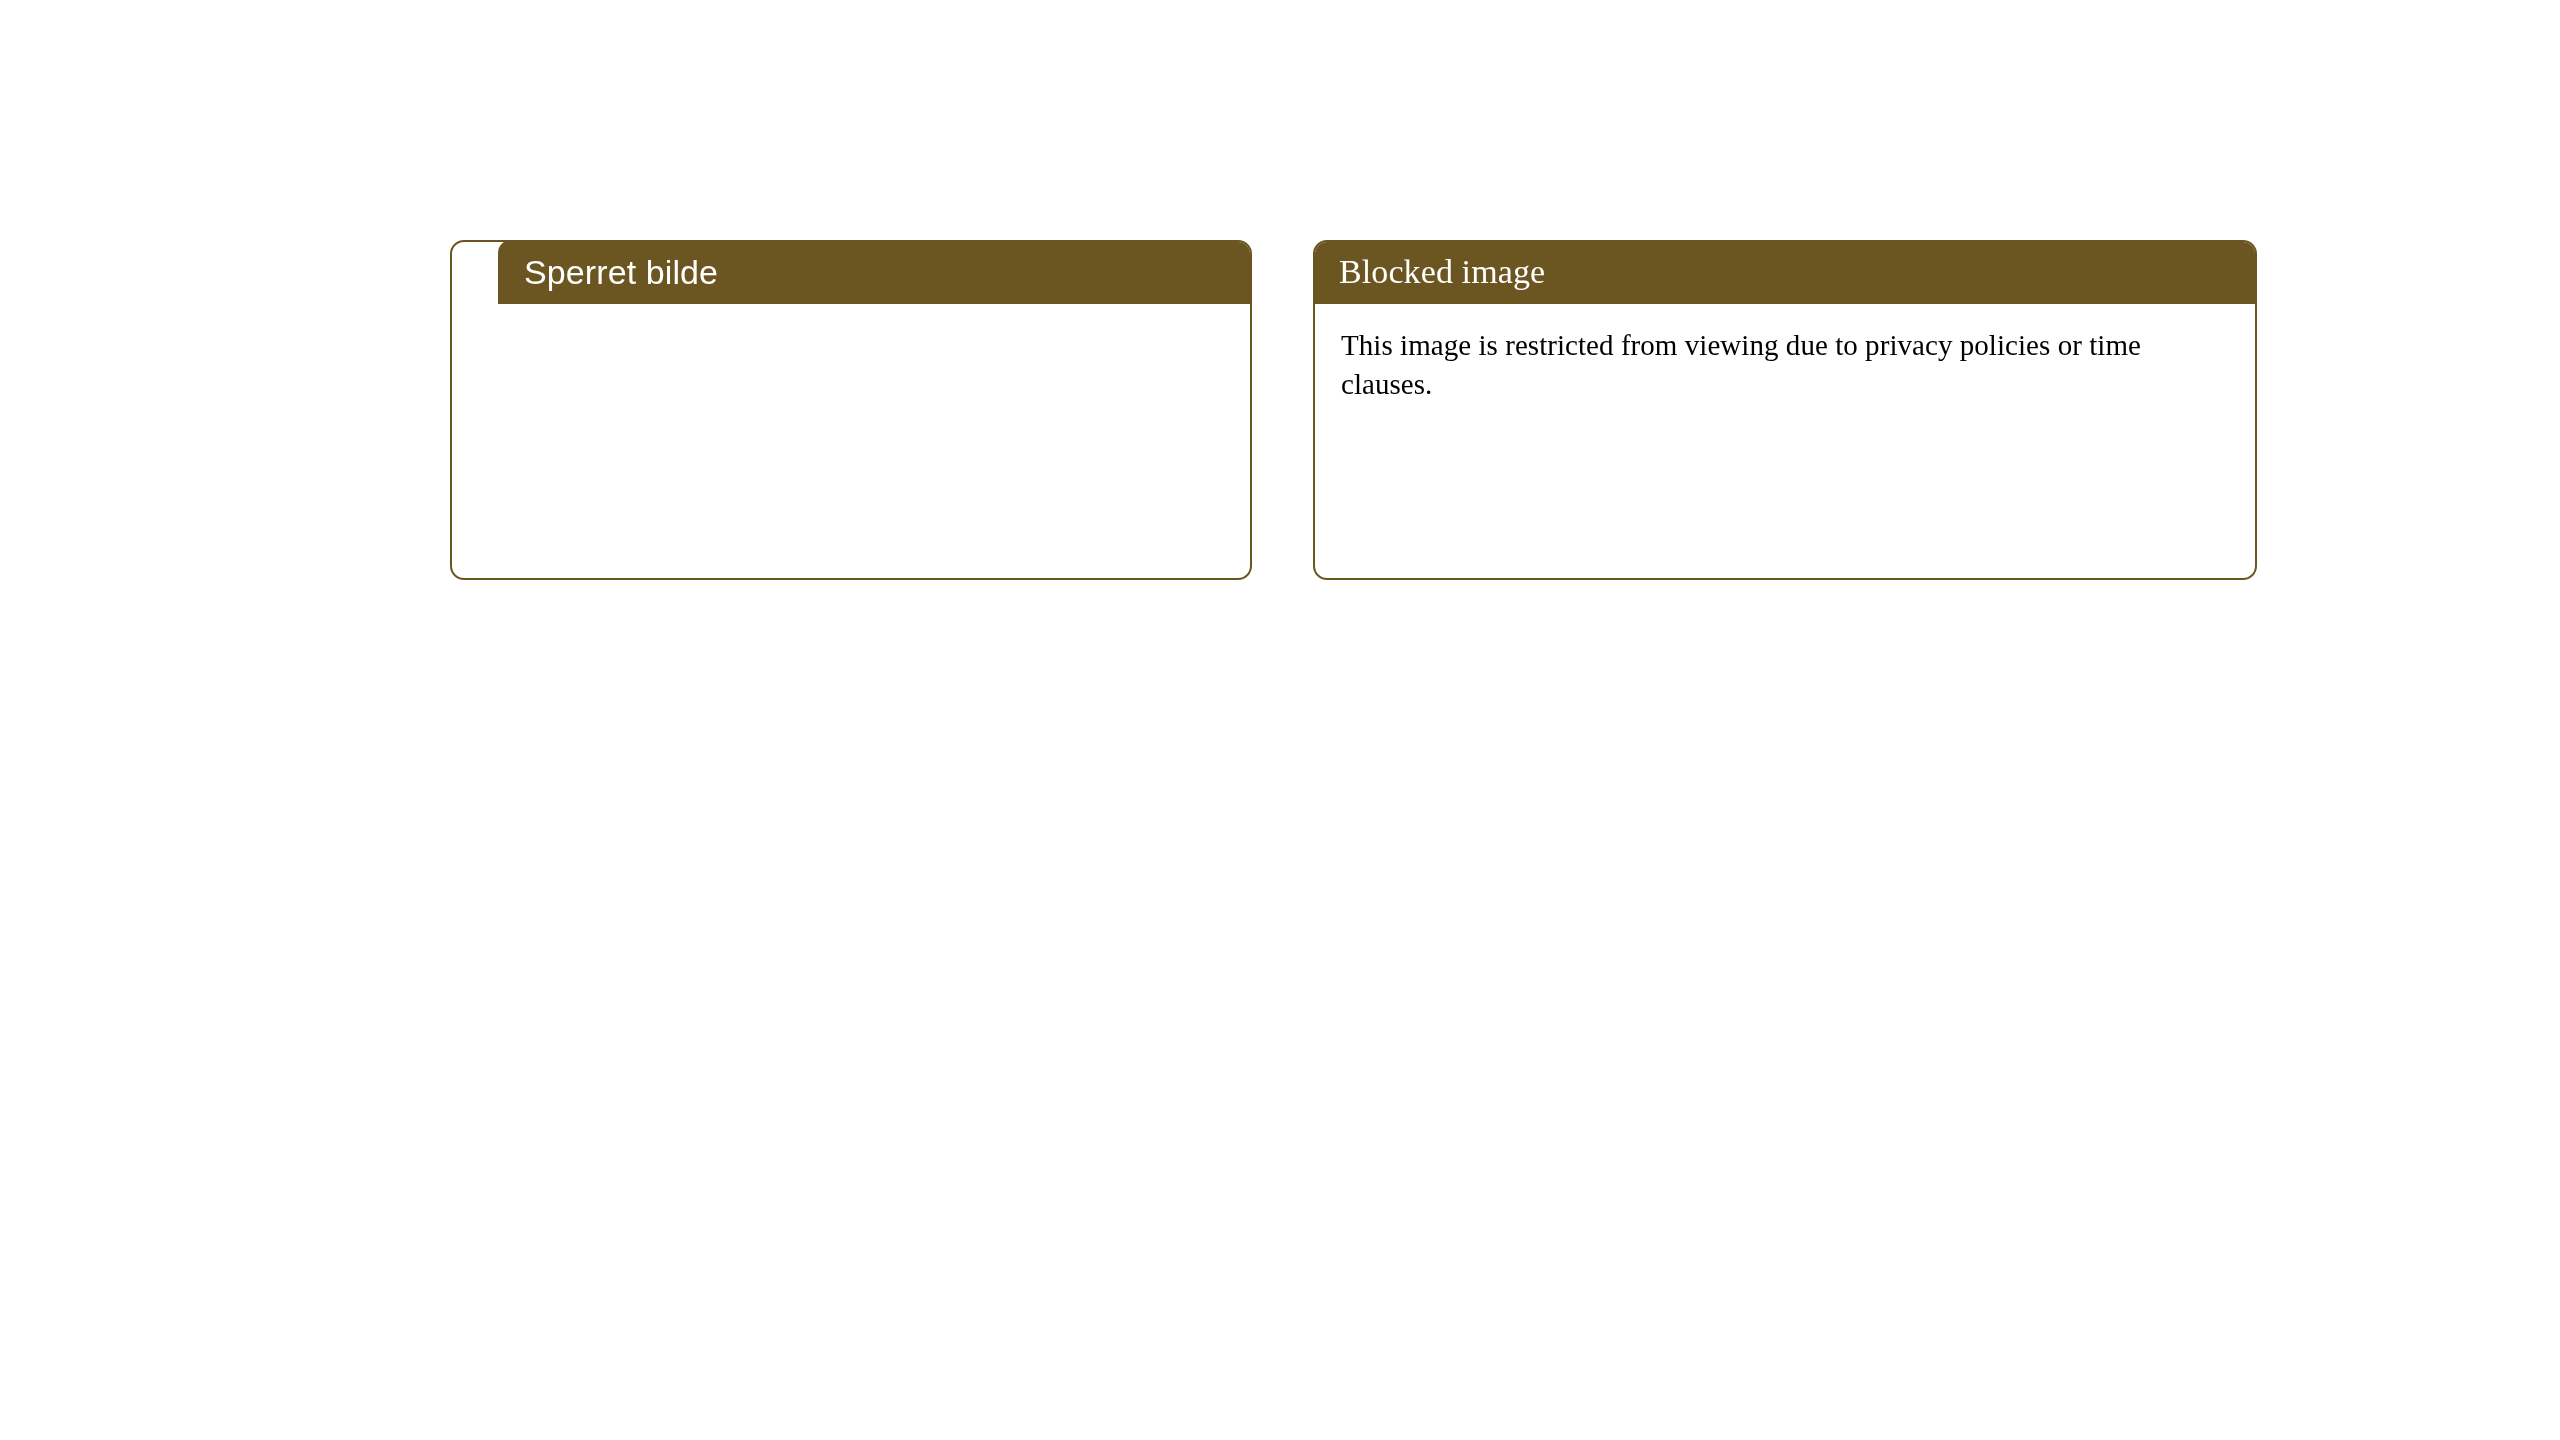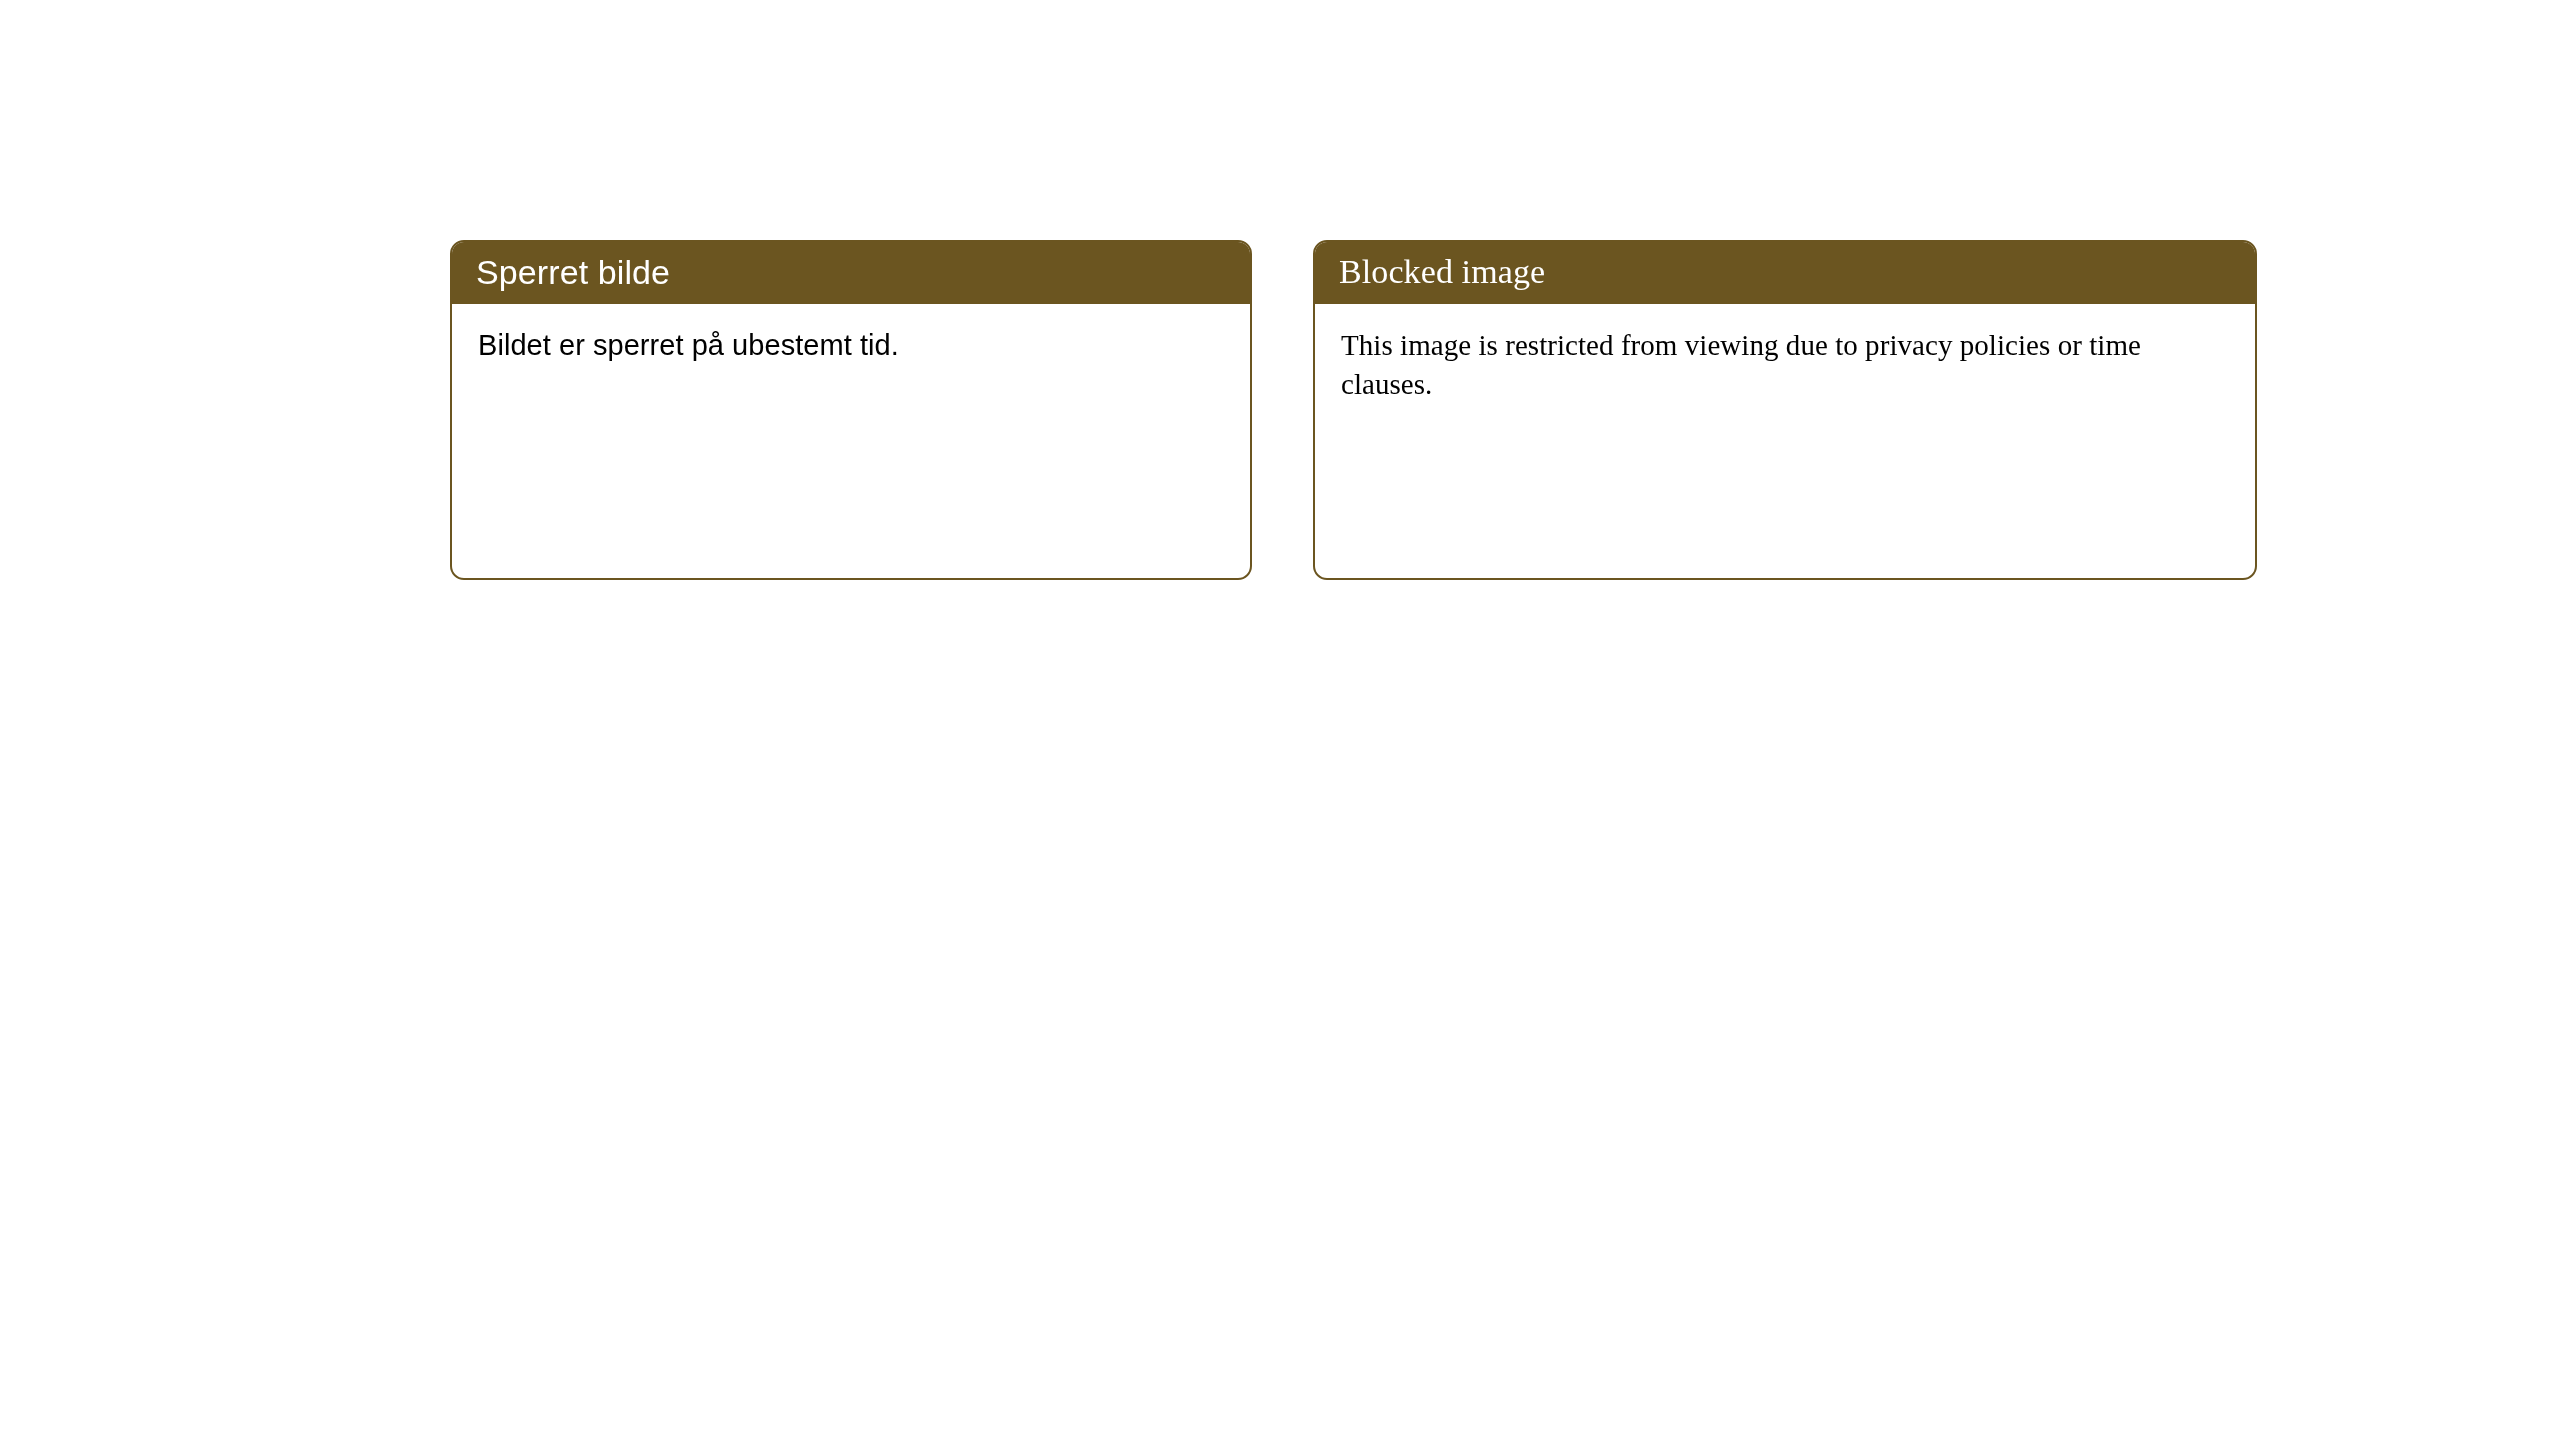--- a/index.html
+++ b/index.html
@@ -29,20 +29,21 @@
     border: 2px solid #6b5520;
     border-radius: 14px;
     overflow: hidden;
   }
 
   .notice-card.card-no {
     left: 450px;
     top: 240px;
     width: 802px;
     height: 340px;
+    padding-left: 48px;
   }
 
   .notice-card.card-en {
     left: 1313px;
     top: 240px;
     width: 944px;
     height: 340px;
     font-family: Liberation Serif, serif;
   }
 
@@ -88,21 +89,20 @@
 </head>
 <body>
 
 <div id="stage">
 
   <div class="notice-card card-no">
     <div class="card-header">
       <span class="card-title">Sperret bilde</span>
     </div>
     <div class="card-body">
-      <p class="card-paragraph">Bildet er sperret på ubestemt tid.</p>
     </div>
   </div>
 
   <div class="notice-card card-en">
     <div class="card-header">
       <span class="card-title">Blocked image</span>
     </div>
     <div class="card-body">
       <p class="card-paragraph">This image is restricted from viewing due to privacy policies or time clauses.</p>
     </div>

